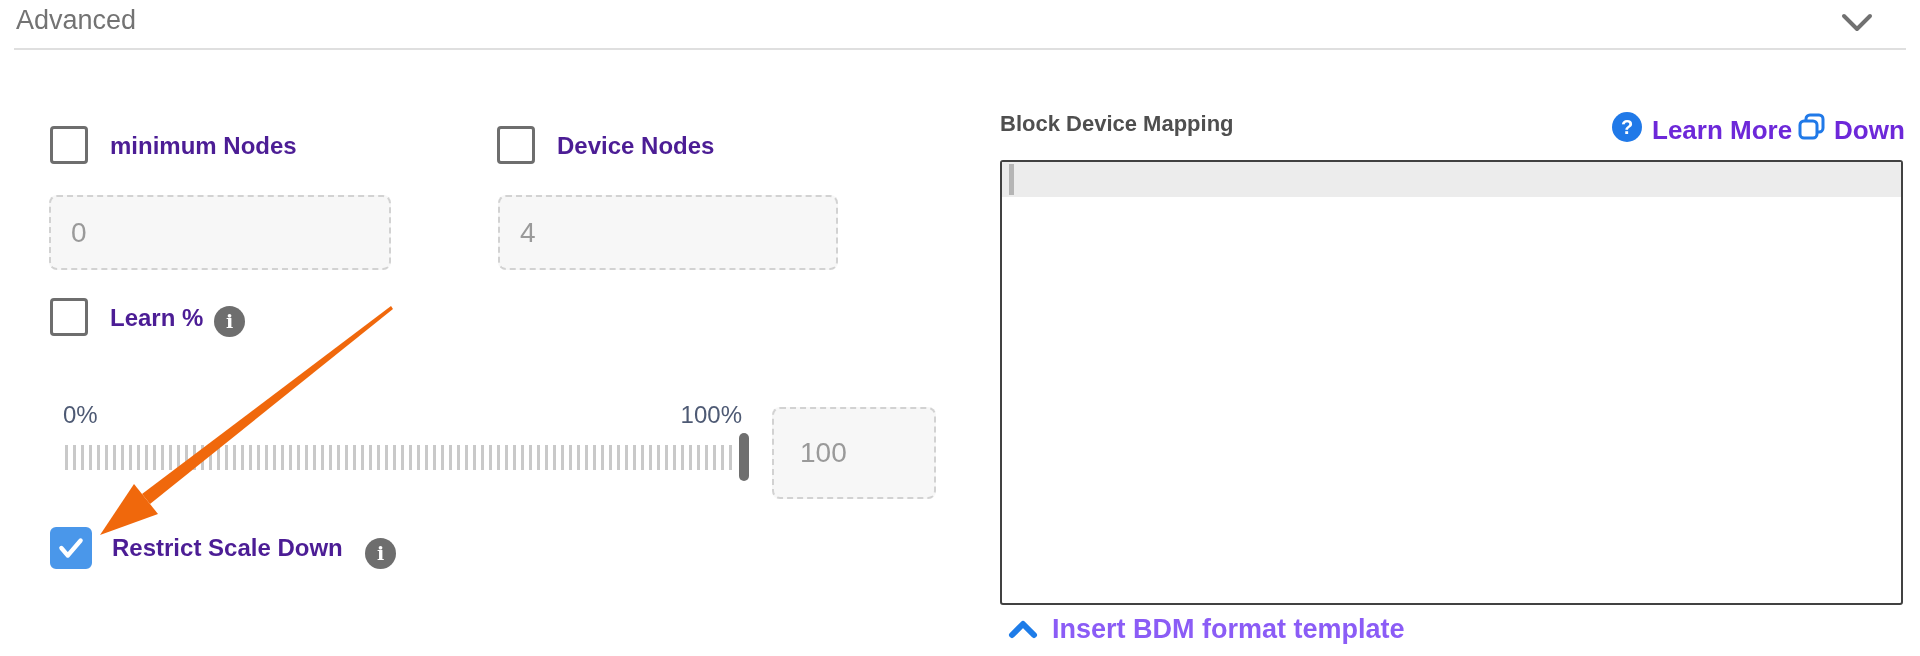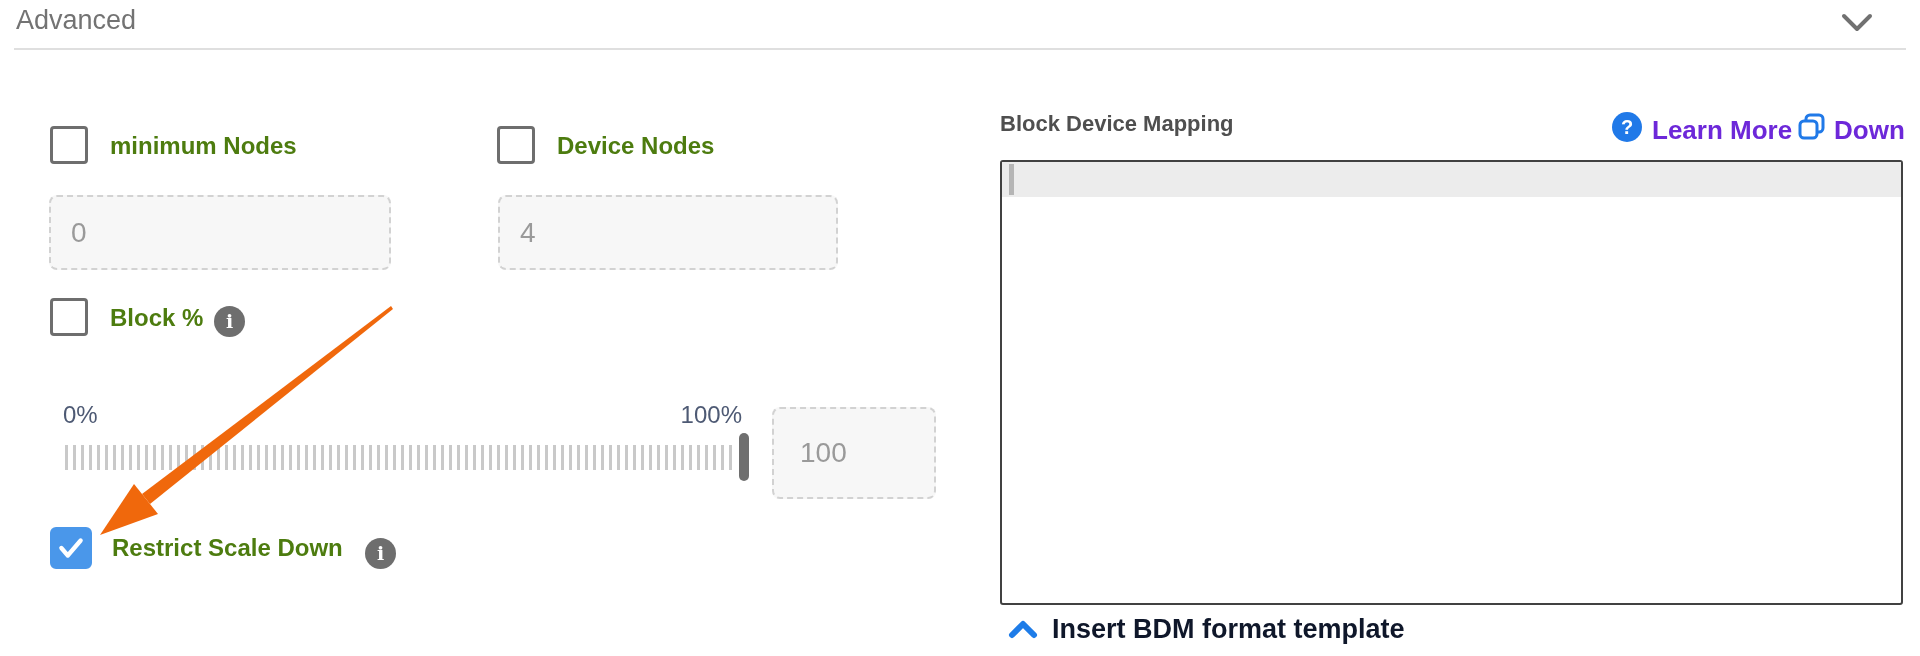--- a/index.html
+++ b/index.html
@@ -18,21 +18,21 @@
 
   
   .checkbox {
     width: 38px; height: 38px; border: 3px solid #6e6e6e; border-radius: 4px;
     background: #fff; cursor: pointer; display: flex; align-items: center; justify-content: center;
   }
   .checkbox svg { display: none; }
   .checkbox.checked { background: #4a97ea; border-color: #4a97ea; width: 42px; height: 42px; border-radius: 6px; }
   .checkbox.checked svg { display: block; }
 
-  .cb-label { font-size: 24px; font-weight: 600; color: #4d7c0f; line-height: 30px; }
+  .cb-label { font-size: 24px; font-weight: 600; color: #4c1d95; line-height: 30px; }
 
   
   .dashed-input {
     background: #f7f7f7; border: 2px dashed #d2d2d2; border-radius: 8px;
     font-family: inherit; font-size: 28px; color: #9a9a9a; padding-left: 20px;
     outline: none;
   }
 
   
   .info-icon {
@@ -63,21 +63,21 @@
   }
   .editor {
     left: 1000px; top: 160px; width: 903px; height: 445px;
     border: 2px solid #414141; border-radius: 3px; background: #ffffff; cursor: text;
   }
   .editor-active-line { position: absolute; left: 0; top: 0; right: 0; height: 35px; background: #ececec; }
   .editor-cursor { position: absolute; left: 7px; top: 2px; width: 5px; height: 31px; background: #b5b5b5; }
 
   .insert-link {
     left: 1008px; top: 614px; display: flex; align-items: center; gap: 14px;
-    color: #0f172a; font-size: 27px; font-weight: 600; cursor: pointer;
+    color: #8b5cf6; font-size: 27px; font-weight: 600; cursor: pointer;
   }
 
   .annotation-arrow { left: 0; top: 0; width: 1920px; height: 656px; pointer-events: none; }
 </style>
 </head>
 <body>
 
 <div class="abs header-title">Advanced</div>
 <div class="abs header-chevron">
   <svg width="38" height="26" viewBox="0 0 38 26">
@@ -95,21 +95,21 @@
   
 </div>
 <div class="abs cb-label" style="left:557px; top:131px;">Device Nodes</div>
 
 <input class="abs dashed-input" style="left: 49px; top: 195px; width: 342px; height: 75px;" value="0">
 <input class="abs dashed-input" style="left: 498px; top: 195px; width: 340px; height: 75px;" value="4">
 
 <div class="abs checkbox" style="left:50px; top:298px;">
   
 </div>
-<div class="abs cb-label" style="left:110px; top:303px;">Block %</div>
+<div class="abs cb-label" style="left:110px; top:303px;">Learn %</div>
 <div class="abs info-icon" style="left:214px; top:306px;">
   <span>i</span>
 </div>
 
 <div class="abs slider-minmax" style="left:63px; top:401px;">0%</div>
 <div class="abs slider-minmax" style="left:658px; top:401px; width:84px; text-align:right;">100%</div>
 
 <div class="abs slider-wrap">
   <div class="slider-ticks"></div>
   <div class="slider-handle" style="left: calc(100% - 10px);"></div>

